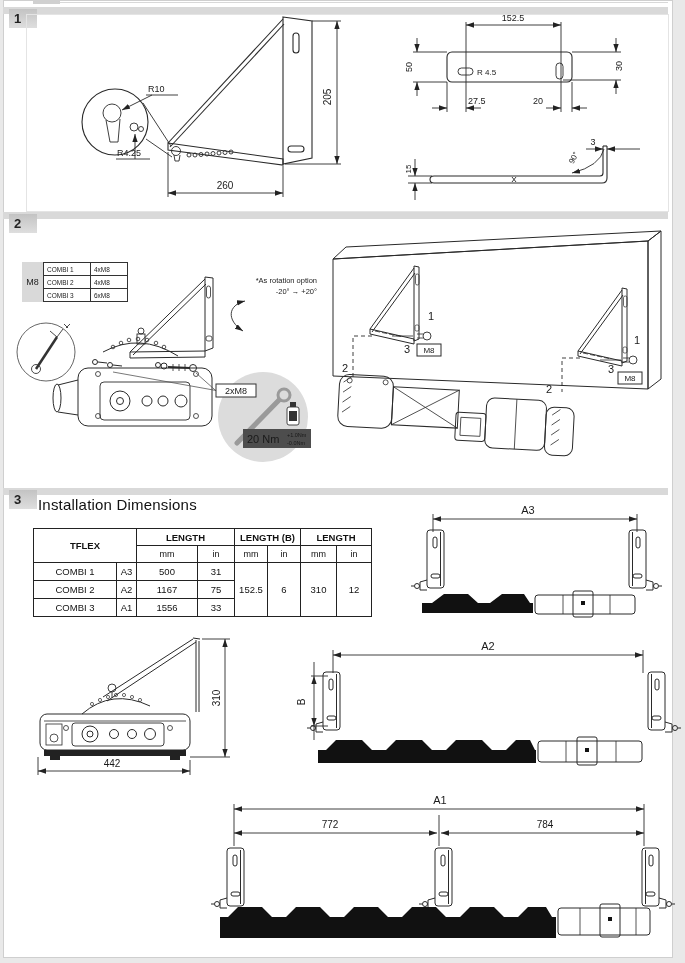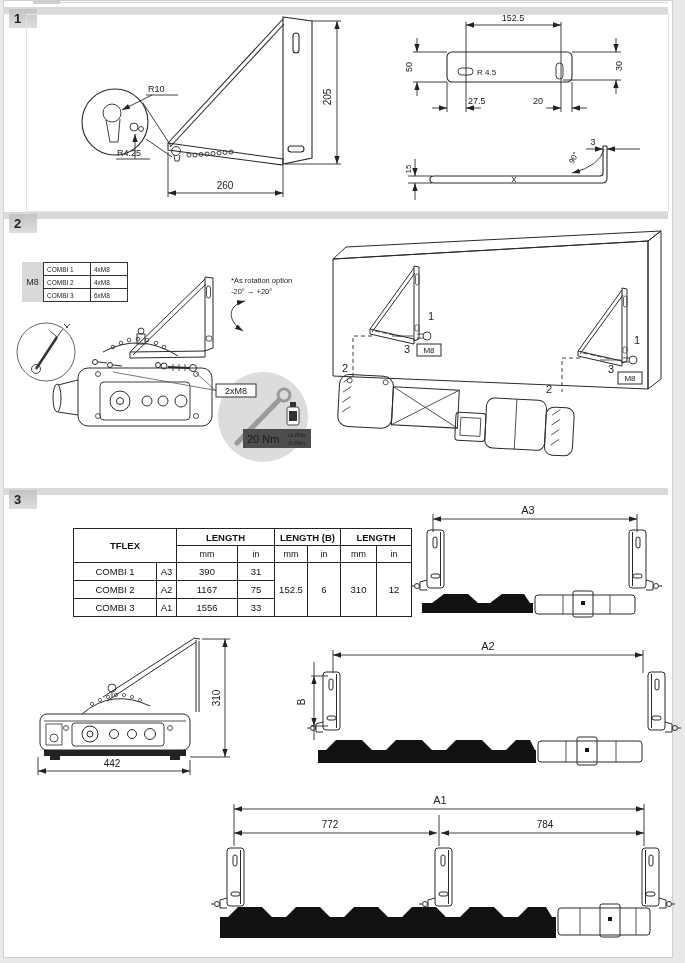--- a/index.html
+++ b/index.html
@@ -18,24 +18,24 @@
   .title3{position:absolute;left:38px;top:496px;font-size:15px;color:#111;letter-spacing:.2px;}
   
   .bolt-wrap{position:absolute;left:22px;top:262px;display:flex;align-items:stretch;}
   .bolt-size{width:21px;background:#d9d9d9;display:flex;align-items:center;justify-content:center;
              font-size:9px;color:#222;}
   table.bolt{border-collapse:collapse;}
   table.bolt td{border:1px solid #333;font-size:6.5px;padding:1px 3px;height:10px;color:#222;}
   table.bolt td.q{width:30px;}
   table.bolt td.m{width:40px;}
   
-  .rotnote{position:absolute;left:231px;top:276px;width:86px;text-align:left;
+  .rotnote{position:absolute;left:231px;top:276px;width:86px;text-align:right;
            font-size:7.5px;line-height:1.45;color:#222;}
   
-  table.dims{position:absolute;left:33px;top:528px;border-collapse:collapse;table-layout:fixed;margin-left:40px;}
+  table.dims{position:absolute;left:33px;top:528px;border-collapse:collapse;table-layout:fixed;}
   table.dims td,table.dims th{border:1px solid #222;text-align:center;color:#111;overflow:hidden;}
   table.dims th{font-size:9.5px;font-weight:bold;height:14px;}
   table.dims td{font-size:9.5px;height:15px;}
   table.dims .unit{font-weight:normal;font-size:9px;}
   .c-model{width:80px;}.c-ref{width:17px;}.c-lmm{width:58px;}.c-lin{width:34px;}
   .c-wmm{width:30px;}.c-win{width:30px;}.c-hmm{width:33px;}.c-hin{width:32px;}
 </style>
 </head>
 <body>
 
@@ -468,41 +468,42 @@
       </tr>
     </tbody>
       </table>
   </div>
 
   <div class="rotnote">
     <div>*As rotation option</div>
     <div>-20° → +20°</div>
   </div>
 
+  <div class="title3">Installation Dimensions</div>
 
   <table class="dims">
     <tbody>
         <tr>
       <th class="c-model" colspan="2" rowspan="2">TFLEX</th>
       <th class="c-lmm" colspan="2">LENGTH</th>
       <th class="c-wmm" colspan="2">LENGTH (B)</th>
       <th class="c-hmm" colspan="2">LENGTH</th>
     </tr>
     <tr>
       <th class="unit c-lmm">mm</th>
       <th class="unit c-lin">in</th>
       <th class="unit c-wmm">mm</th>
       <th class="unit c-win">in</th>
       <th class="unit c-hmm">mm</th>
       <th class="unit c-hin">in</th>
     </tr>
     <tr>
       <td class="c-model">COMBI 1</td>
       <td class="c-ref">A3</td>
-      <td>390</td>
+      <td>500</td>
       <td>31</td>
       <td rowspan="3">152.5</td>
       <td rowspan="3">6</td>
       <td rowspan="3">310</td>
       <td rowspan="3">12</td>
     </tr>
     <tr>
       <td>COMBI 2</td>
       <td>A2</td>
       <td>1167</td>

